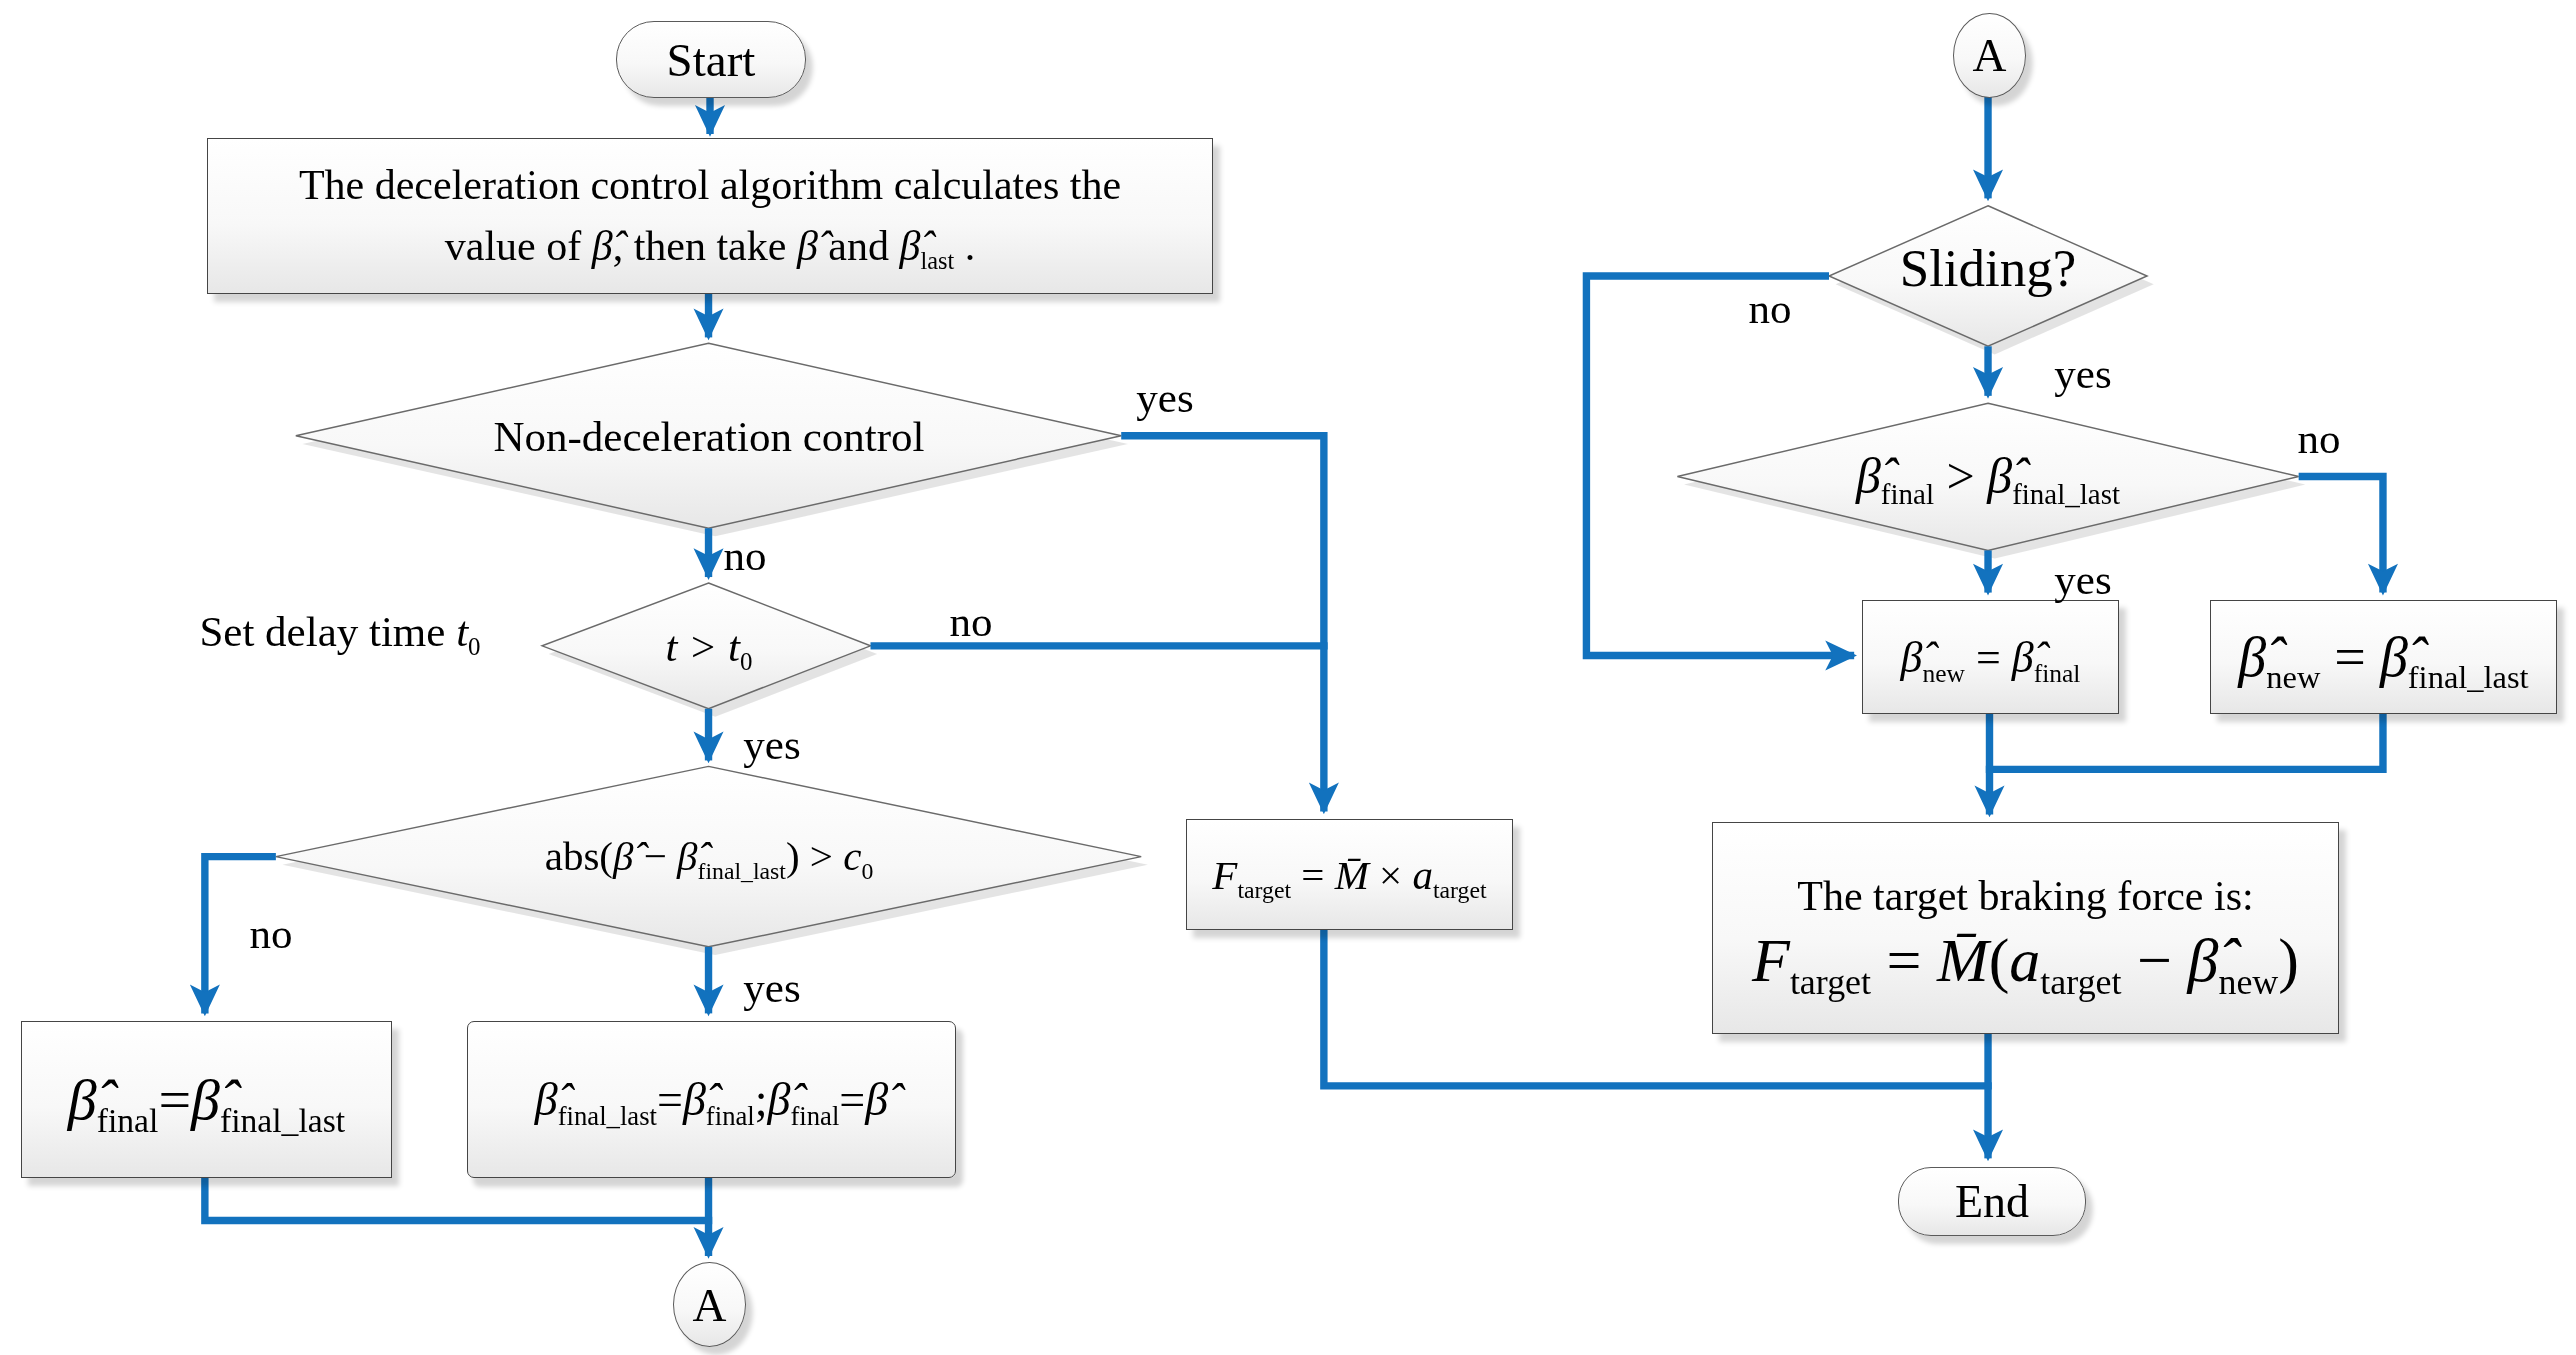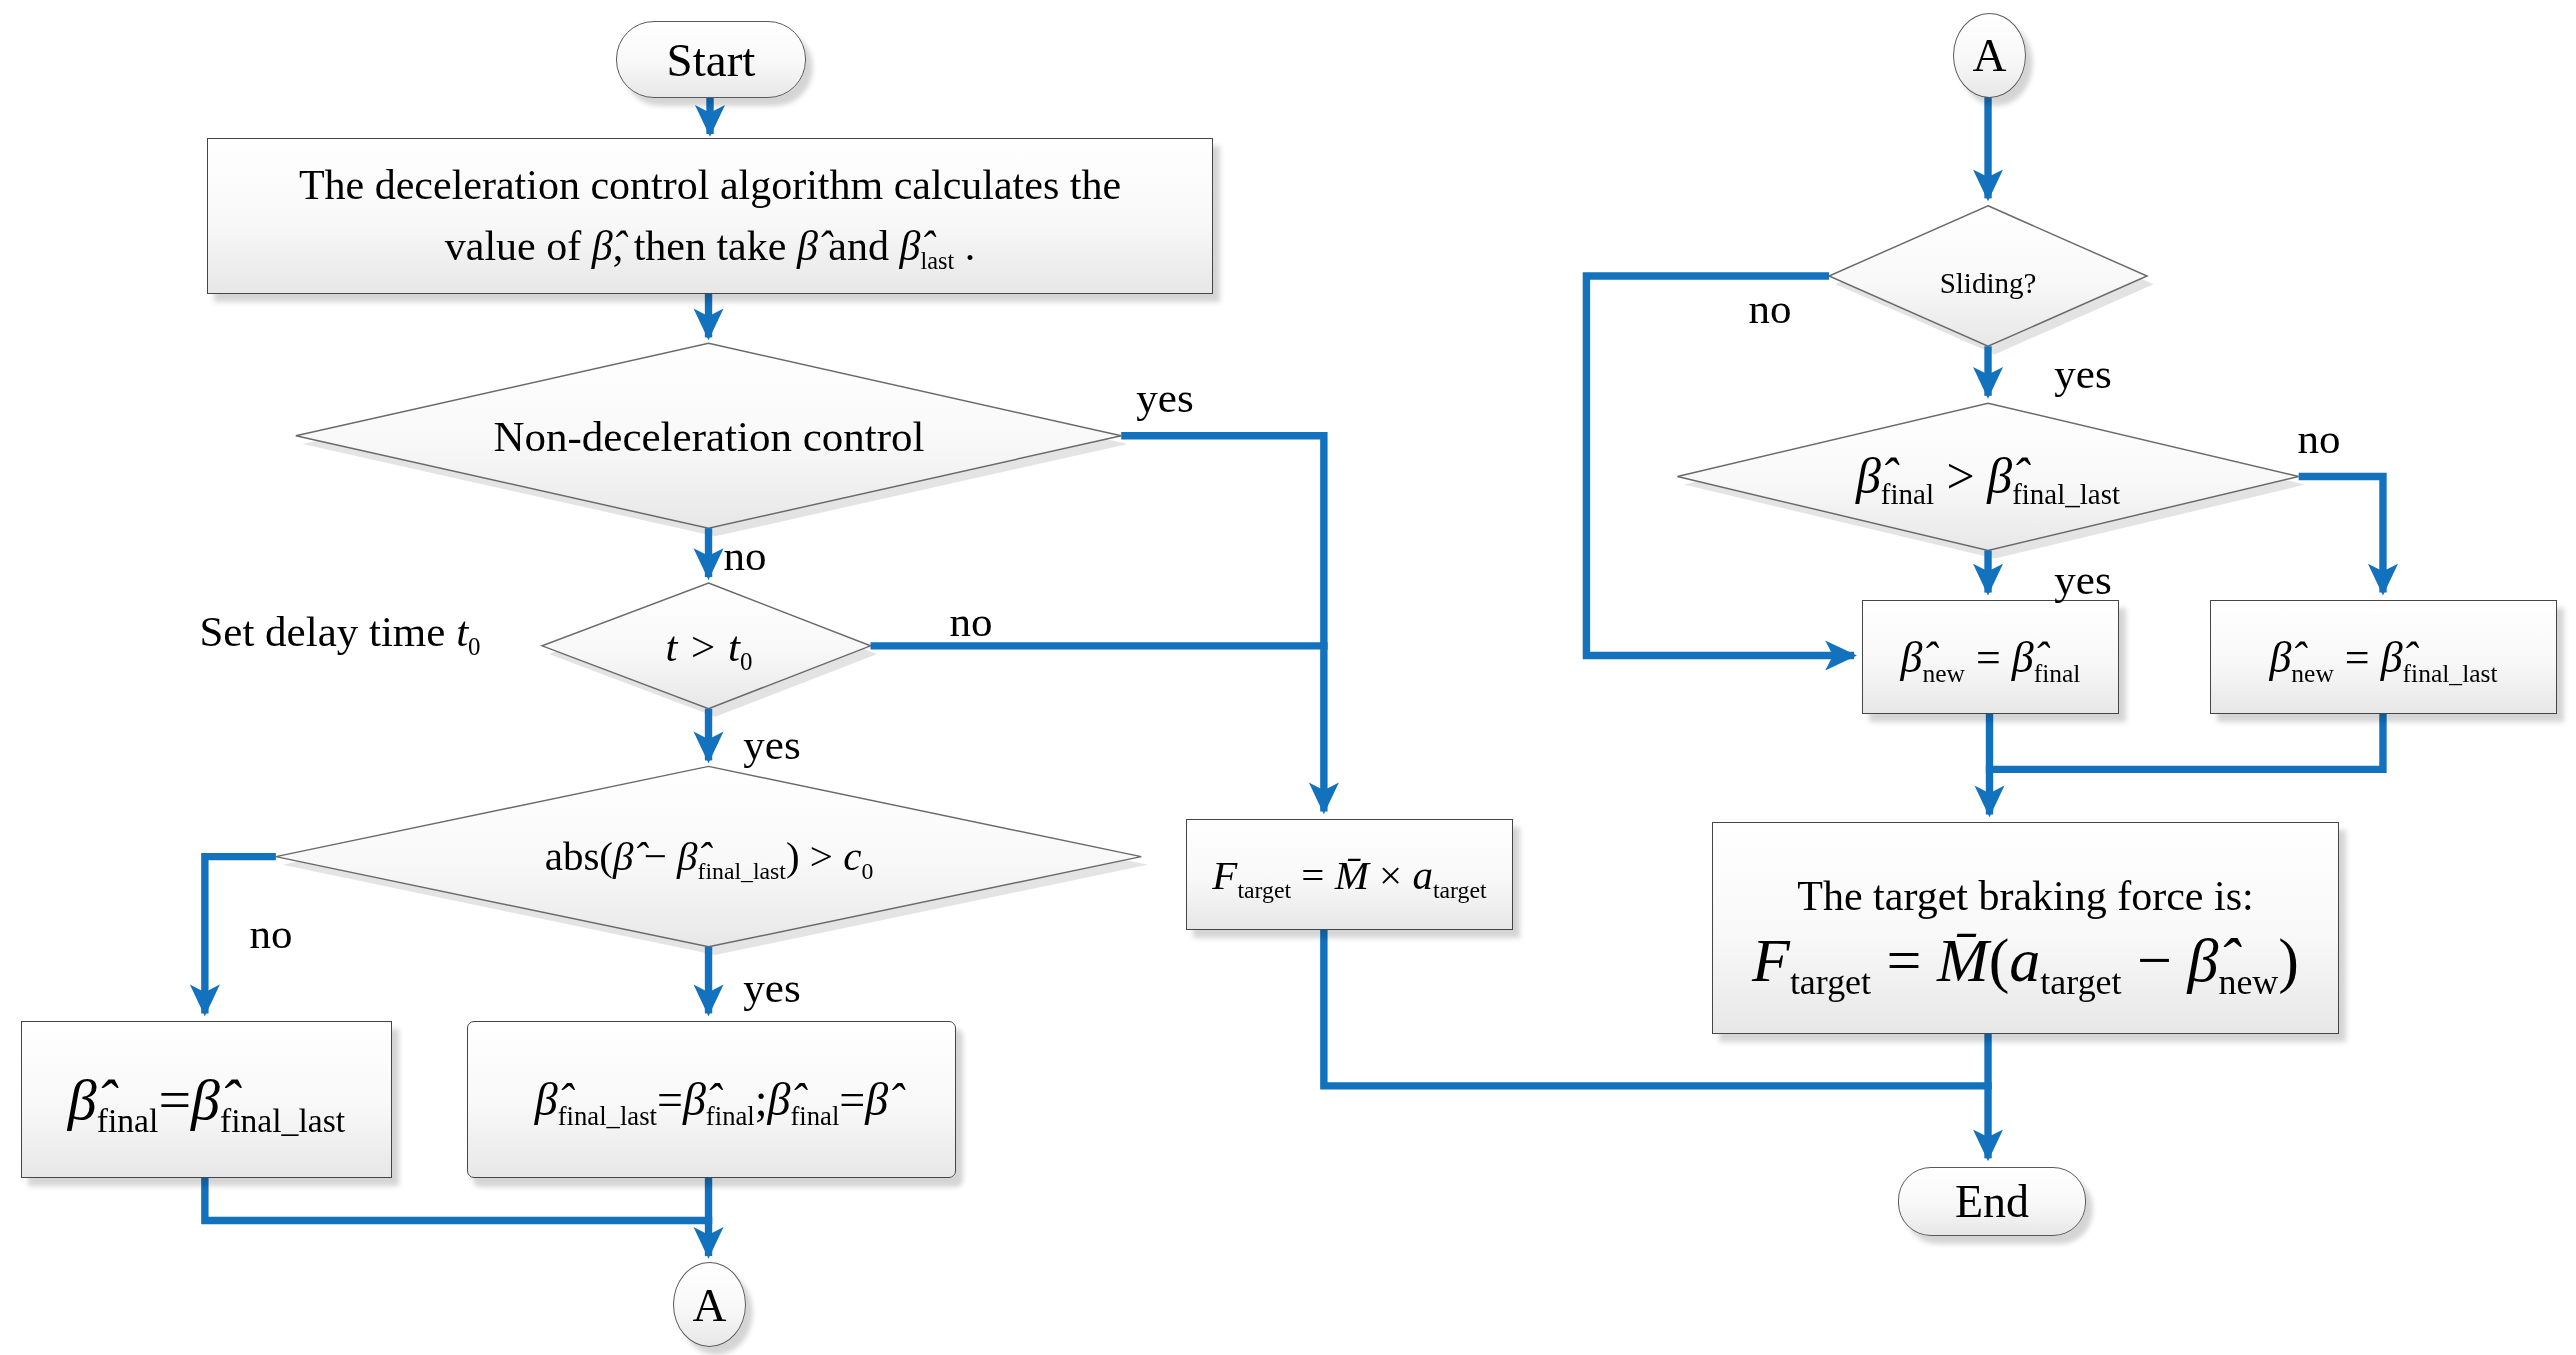--- a/index.html
+++ b/index.html
@@ -34,30 +34,30 @@
   }
   .it{font-style:italic;}
   sub{font-size:.58em;line-height:0;} .f62{font-size:62px;}
   
   .n-start{left:616px;top:21.4px;width:188px;height:75px;border-radius:38px;font-size:47px;}
   .n-box1{left:207px;top:138px;width:1004px;height:154px;font-size:42px;line-height:61px;}
   .n-boxL{left:21px;top:1021px;width:369px;height:155px;font-size:58px;}
   .n-boxR{left:467px;top:1021px;width:487px;height:155px;font-size:46px;border-radius:7px;}
   .n-fbox{left:1186px;top:819px;width:325px;height:109px;font-size:41px;}
   .n-boxA{left:1862px;top:600px;width:255px;height:112px;font-size:44px;}
-  .n-boxB{left:2210px;top:600px;width:345px;height:112px;font-size:44px;}
+  .n-boxB{left:2210px;top:600px;width:345px;height:112px;font-size:56px;}
   .n-bigbox{left:1676px;top:822px;width:625px;height:210px;font-size:42px;line-height:64px;margin-left:36px;}
   .n-end{left:1898px;top:1167px;width:186px;height:67px;border-radius:33px;font-size:46px;}
   .n-aL{left:673px;top:1262px;width:71px;height:83px;border-radius:50%;font-size:47px;}
   .n-aR{left:1953px;top:12.6px;width:71px;height:83px;border-radius:50%;font-size:47px;}
   
   .t-d1{left:709px;top:436px;font-size:43px;}
   .t-d2{left:709px;top:646px;font-size:43px;}
   .t-d3{left:709px;top:856px;font-size:41px;}
-  .t-d4{left:1988px;top:283px;font-size:29px;}
+  .t-d4{left:1988px;top:268px;font-size:53px;}
   .t-d5{left:1988px;top:476px;font-size:50px;}
   
   .l-yes1{left:1165px;top:397px;} .l-no1{left:745px;top:555px;}
   .l-delay{left:340px;top:631px;} .l-no2{left:971px;top:621px;}
   .l-yes2{left:772px;top:744px;} .l-no3{left:271px;top:933px;}
   .l-yes3{left:772px;top:987px;} .l-no4{left:1770px;top:308px;}
   .l-yes4{left:2083px;top:373px;} .l-yes5{left:2083px;top:579px;}
   .l-no5{left:2319px;top:438px;}
 </style>
 </head>

